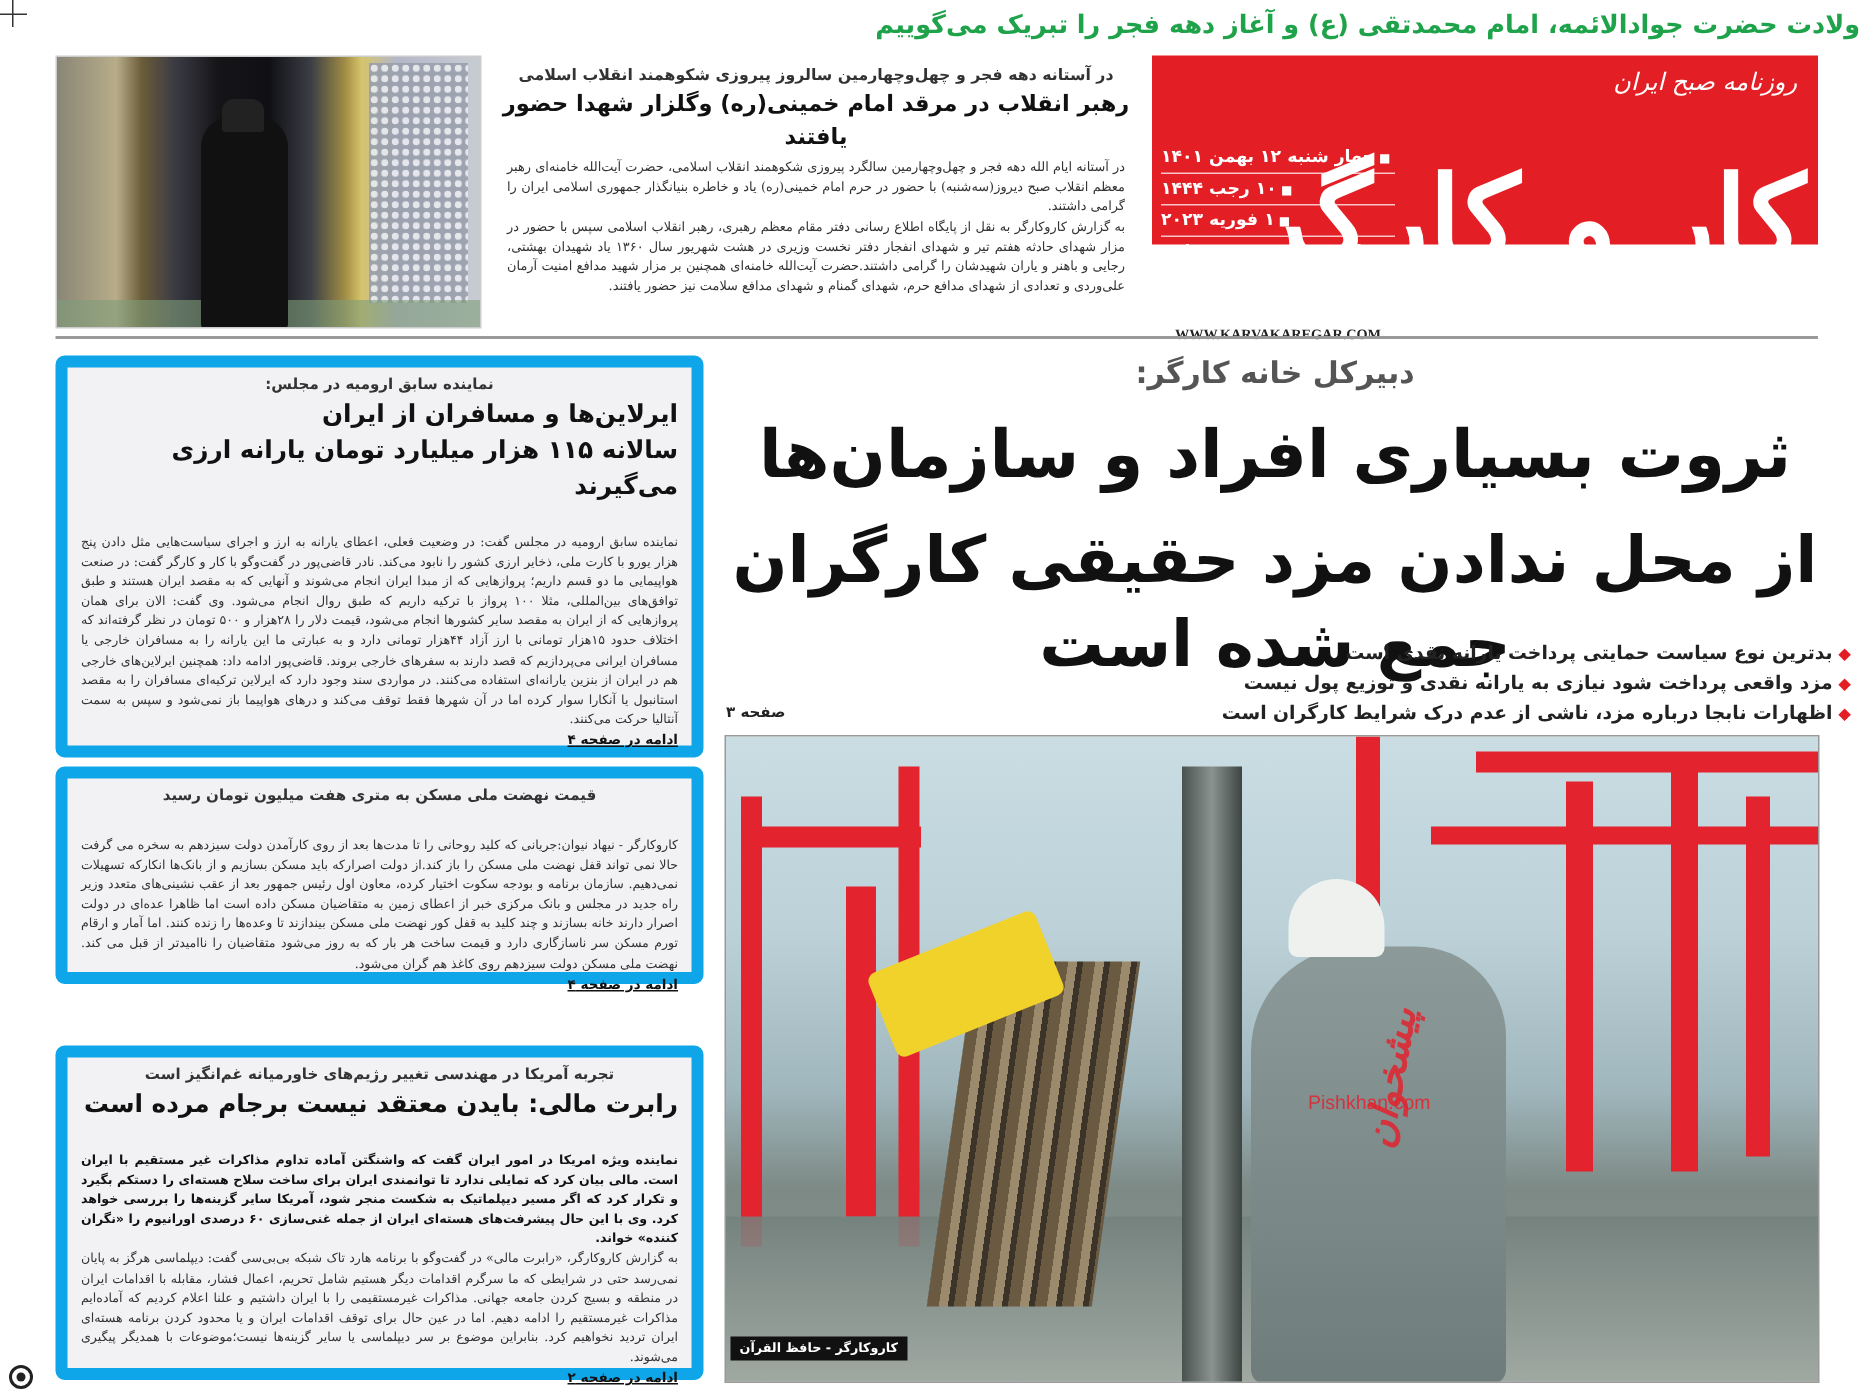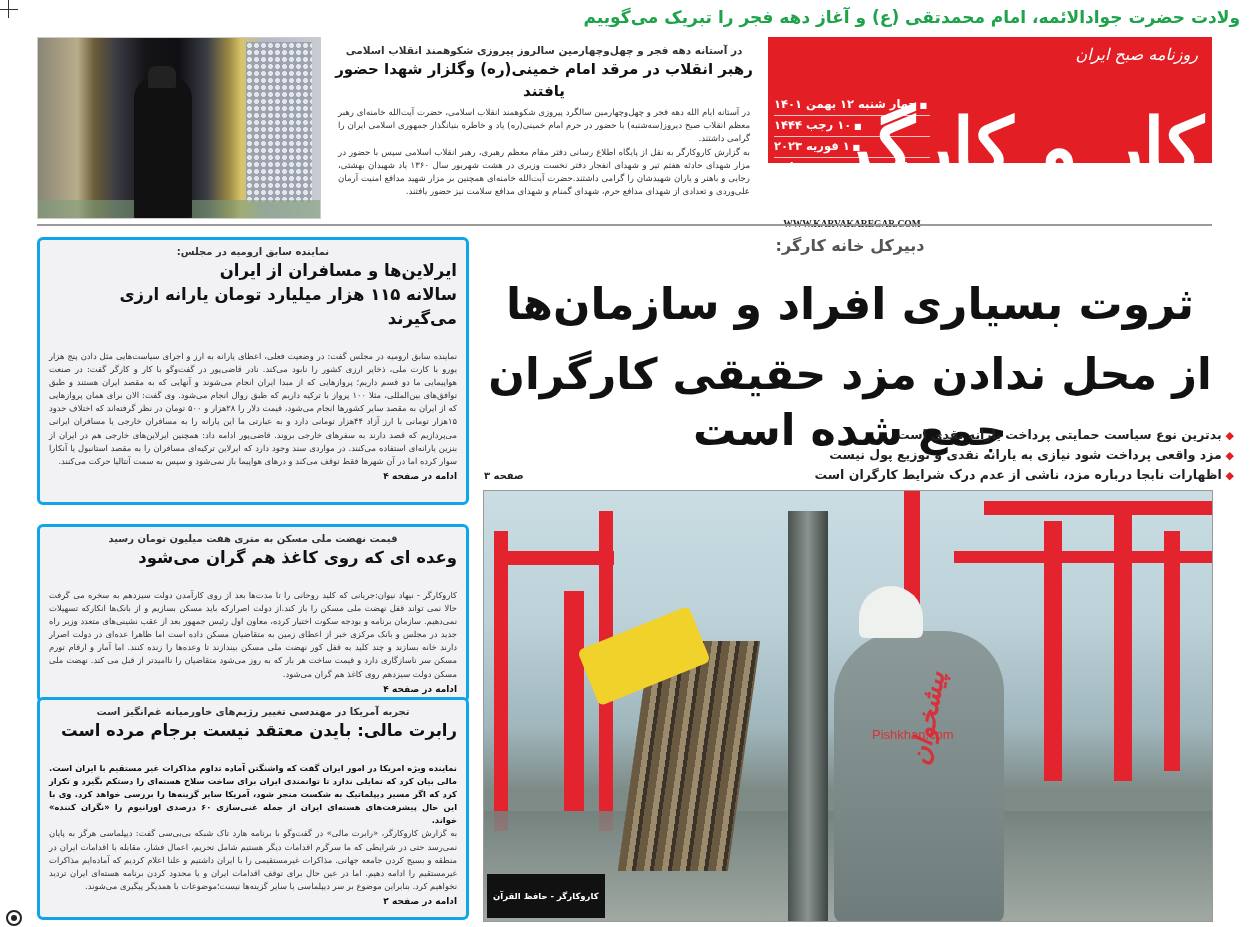--- a/index.html
+++ b/index.html
@@ -33,49 +33,49 @@
     background: linear-gradient(90deg, #8a8676 0%, #b8ad8a 14%, #6b5d38 20%, #3a3a44 28%, #151518 38%, #101014 50%, #3b3e45 60%, #a08c45 68%, #d6c46b 72%, #b4b7c8 80%, #c8ccd2 100%); }
   .top-photo .figure { position: absolute; left: 96px; top: 40px; width: 58px; height: 142px; background: #111; border-radius: 20px 20px 4px 4px; }
   .top-photo .head { position: absolute; left: 110px; top: 28px; width: 28px; height: 22px; background: #222; border-radius: 8px 8px 2px 2px; }
   .top-photo .lattice { position: absolute; right: 8px; top: 4px; width: 66px; height: 160px;
     background-image: radial-gradient(circle, #e9ebf0 2.2px, transparent 2.6px); background-size: 7px 7px; background-color: #9aa0ad; opacity: 0.9; }
   .top-photo .floor { position: absolute; left: 0; bottom: 0; width: 100%; height: 18px; background: #7e9c7a; opacity: 0.6; }
 
   .rule { position: absolute; left: 37px; top: 224px; width: 1175px; height: 2px; background: #9a9a9a; }
 
   
-  .main-kicker { position: absolute; left: 480px; top: 236px; width: 740px; text-align: center; font-size: 16px; font-weight: bold; color: #555; }
+  .main-kicker { position: absolute; left: 480px; top: 236px; width: 740px; text-align: center; font-size: 20px; font-weight: bold; color: #555; }
   .main-head1 { position: absolute; left: 480px; top: 276px; width: 740px; text-align: center; font-size: 44px; font-weight: bold; color: #111; line-height: 56px; letter-spacing: -1px; }
   .main-head2 { position: absolute; left: 480px; top: 346px; width: 740px; text-align: center; font-size: 43px; font-weight: bold; color: #111; line-height: 56px; letter-spacing: -1px; }
   .bullets { position: absolute; right: 16px; top: 425px; width: 420px; }
   .bullets .b { font-size: 12.5px; font-weight: bold; line-height: 19px; color: #222; white-space: nowrap; }
   .bullets .b:before { content: "◆ "; color: #e31e24; font-size: 11px; }
   .page-ref-main { position: absolute; left: 484px; top: 470px; font-size: 10px; font-weight: bold; color: #222; }
 
   
   .main-photo { position: absolute; left: 483px; top: 490px; width: 730px; height: 432px; overflow: hidden; border: 1px solid #999;
     background: linear-gradient(180deg, #c9dde3 0%, #bcd2d8 30%, #9fb6bc 55%, #7d8a86 70%, #8c9288 100%); }
   .mp-pipe { position: absolute; background: #e3232e; }
   .mp-yellow { position: absolute; left: 100px; top: 135px; width: 120px; height: 60px; background: #f1d22a; transform: rotate(-22deg); border-radius: 6px; }
   .mp-column { position: absolute; left: 304px; top: 20px; width: 40px; height: 412px; background: linear-gradient(90deg,#4a5250,#8a938f,#3d4543); }
   .mp-rods { position: absolute; left: 150px; top: 150px; width: 110px; height: 230px; background: repeating-linear-gradient(90deg,#6b5a42 0 8px,#9b8a6c 8px 14px,#3c3428 14px 18px); transform: skewX(-8deg); }
   .mp-worker { position: absolute; left: 350px; top: 140px; width: 170px; height: 292px; background: linear-gradient(180deg,#8d9a9a,#6f7c7c); border-radius: 70px 60px 10px 10px; }
   .mp-helmet { position: absolute; left: 375px; top: 95px; width: 64px; height: 52px; background: #eef1ee; border-radius: 32px 32px 6px 6px; }
   .mp-deck { position: absolute; left: 0; bottom: 0; width: 100%; height: 110px; background: linear-gradient(180deg,#73817d,#a3aca6); opacity: 0.85; }
   .mp-watermark { position: absolute; left: 396px; top: 212px; color: #e3232e; font-family: "DejaVu Serif", serif; font-style: italic; font-size: 26px; font-weight: bold; opacity: 0.85; transform: rotate(-80deg); }
   .mp-watermark2 { position: absolute; left: 388px; top: 236px; color: #e3232e; font-family: "Liberation Sans", sans-serif; font-size: 13px; direction: ltr; opacity: 0.85; }
-  .mp-caption { position: absolute; left: 3px; bottom: 3px; background: #111; color: #fff; font-size: 8.5px; font-weight: bold; padding: 17px 6px; }
+  .mp-caption { position: absolute; left: 3px; bottom: 14px; background: #111; color: #fff; font-size: 8.5px; font-weight: bold; padding: 3px 6px; }
 
   
-  .side-box { position: absolute; left: 37px; width: 432px; border: 3px solid #0ea5e9; border-radius: 6px; background: #f2f2f4; padding: 4px 9px 6px 9px; }
+  .side-box { position: absolute; left: 37px; width: 432px; border: 8px solid #0ea5e9; border-radius: 6px; background: #f2f2f4; padding: 4px 9px 6px 9px; }
   .sb-kicker { font-size: 10px; text-align: center; color: #333; font-weight: bold; line-height: 15px; }
   .sb-head { font-size: 16.5px; font-weight: bold; text-align: right; line-height: 24px; color: #111; }
   .sb-body { font-family: "DejaVu Serif", serif; font-size: 8.4px; line-height: 13.1px; color: #333; text-align: justify; margin-top: 19px; }
   .sb-body.bold { font-family: "DejaVu Sans", sans-serif; font-weight: bold; color: #111; }
-  .sb-more { font-size: 9px; font-weight: bold; color: #111; margin-top: 3px; text-align: right; }
+  .sb-more { font-size: 9px; font-weight: bold; color: #111; margin-top: 3px; text-align: right; text-decoration: underline; }
 </style>
 </head>
 <body>
 
 <div class="crosshair"></div>
 
 <div class="banner">ولادت حضرت جوادالائمه، امام محمدتقی (ع) و آغاز دهه فجر را تبریک می‌گوییم</div>
 
 <div class="masthead">
   <div class="mast-sub">روزنامه صبح ایران</div>
@@ -138,23 +138,22 @@
 </div>
 
 <div class="side-box" style="top:237px;height:268px;">
   <div class="sb-kicker">نماینده سابق ارومیه در مجلس:</div>
   <div class="sb-head">ایرلاین‌ها و مسافران از ایران</div>
   <div class="sb-head">سالانه ۱۱۵ هزار میلیارد تومان یارانه ارزی می‌گیرند</div>
   <p class="sb-body">نماینده سابق ارومیه در مجلس گفت: در وضعیت فعلی، اعطای یارانه به ارز و اجرای سیاست‌هایی مثل دادن پنج هزار یورو با کارت ملی، ذخایر ارزی کشور را نابود می‌کند. نادر قاضی‌پور در گفت‌وگو با کار و کارگر گفت: در صنعت هواپیمایی ما دو قسم داریم؛ پروازهایی که از مبدا ایران انجام می‌شوند و آنهایی که به مقصد ایران هستند و طبق توافق‌های بین‌المللی، مثلا ۱۰۰ پرواز با ترکیه داریم که طبق روال انجام می‌شود. وی گفت: الان برای همان پروازهایی که از ایران به مقصد سایر کشورها انجام می‌شود، قیمت دلار را ۲۸هزار و ۵۰۰ تومان در نظر گرفته‌اند که اختلاف حدود ۱۵هزار تومانی با ارز آزاد ۴۴هزار تومانی دارد و به عبارتی ما این یارانه را به مسافران خارجی یا مسافران ایرانی می‌پردازیم که قصد دارند به سفرهای خارجی بروند. قاضی‌پور ادامه داد: همچنین ایرلاین‌های خارجی هم در ایران از بنزین یارانه‌ای استفاده می‌کنند. در مواردی سند وجود دارد که ایرلاین ترکیه‌ای مسافران را به مقصد استانبول یا آنکارا سوار کرده اما در آن شهرها فقط توقف می‌کند و درهای هواپیما باز نمی‌شود و سپس به سمت آنتالیا حرکت می‌کنند.</p>
   <div class="sb-more">ادامه در صفحه ۴</div>
 </div>
 
-<div class="side-box" style="top:524px;height:179px;">
+<div class="side-box" style="top:511px;height:145px;">
   <div class="sb-kicker">قیمت نهضت ملی مسکن به متری هفت میلیون تومان رسید</div>
-  <div class="sb-head">وعده ای که روی کاغذ هم گران می‌شود</div>
   <p class="sb-body">کاروکارگر - نیهاد نیوان:جریانی که کلید روحانی را تا مدت‌ها بعد از روی کارآمدن دولت سیزدهم به سخره می گرفت حالا نمی تواند قفل نهضت ملی مسکن را باز کند.از دولت اصرارکه باید مسکن بسازیم و از بانک‌ها انکارکه تسهیلات نمی‌دهیم. سازمان برنامه و بودجه سکوت اختیار کرده، معاون اول رئیس جمهور بعد از عقب نشینی‌های متعدد وزیر راه جدید در مجلس و بانک مرکزی خبر از اعطای زمین به متقاضیان مسکن داده است اما ظاهرا عده‌ای در دولت اصرار دارند خانه بسازند و چند کلید به قفل کور نهضت ملی مسکن بیندازند تا وعده‌ها را زنده کنند. اما آمار و ارقام تورم مسکن سر ناسازگاری دارد و قیمت ساخت هر بار که به روز می‌شود متقاضیان را ناامیدتر از قبل می کند. نهضت ملی مسکن دولت سیزدهم روی کاغذ هم گران می‌شود.</p>
   <div class="sb-more">ادامه در صفحه ۴</div>
 </div>
 
 <div class="side-box" style="top:697px;height:223px;">
   <div class="sb-kicker">تجربه آمریکا در مهندسی تغییر رژیم‌های خاورمیانه غم‌انگیز است</div>
   <div class="sb-head">رابرت مالی: بایدن معتقد نیست برجام مرده است</div>
   <p class="sb-body bold">نماینده ویژه امریکا در امور ایران گفت که واشنگتن آماده تداوم مذاکرات غیر مستقیم با ایران است. مالی بیان کرد که تمایلی ندارد تا توانمندی ایران برای ساخت سلاح هسته‌ای را دستکم بگیرد و تکرار کرد که اگر مسیر دیپلماتیک به شکست منجر شود، آمریکا سایر گزینه‌ها را بررسی خواهد کرد. وی با این حال پیشرفت‌های هسته‌ای ایران از جمله غنی‌سازی ۶۰ درصدی اورانیوم را «نگران کننده» خواند.</p>
   <p class="sb-body" style="margin-top:0">به گزارش کاروکارگر، «رابرت مالی» در گفت‌وگو با برنامه هارد تاک شبکه بی‌بی‌سی گفت: دیپلماسی هرگز به پایان نمی‌رسد حتی در شرایطی که ما سرگرم اقدامات دیگر هستیم شامل تحریم، اعمال فشار، مقابله با اقدامات ایران در منطقه و بسیج کردن جامعه جهانی. مذاکرات غیرمستقیمی را با ایران داشتیم و علنا اعلام کردیم که آماده‌ایم مذاکرات غیرمستقیم را ادامه دهیم. اما در عین حال برای توقف اقدامات ایران و یا محدود کردن برنامه هسته‌ای ایران تردید نخواهیم کرد. بنابراین موضوع بر سر دیپلماسی یا سایر گزینه‌ها نیست؛موضوعات با همدیگر پیگیری می‌شوند.</p>
   <div class="sb-more">ادامه در صفحه ۲</div>

